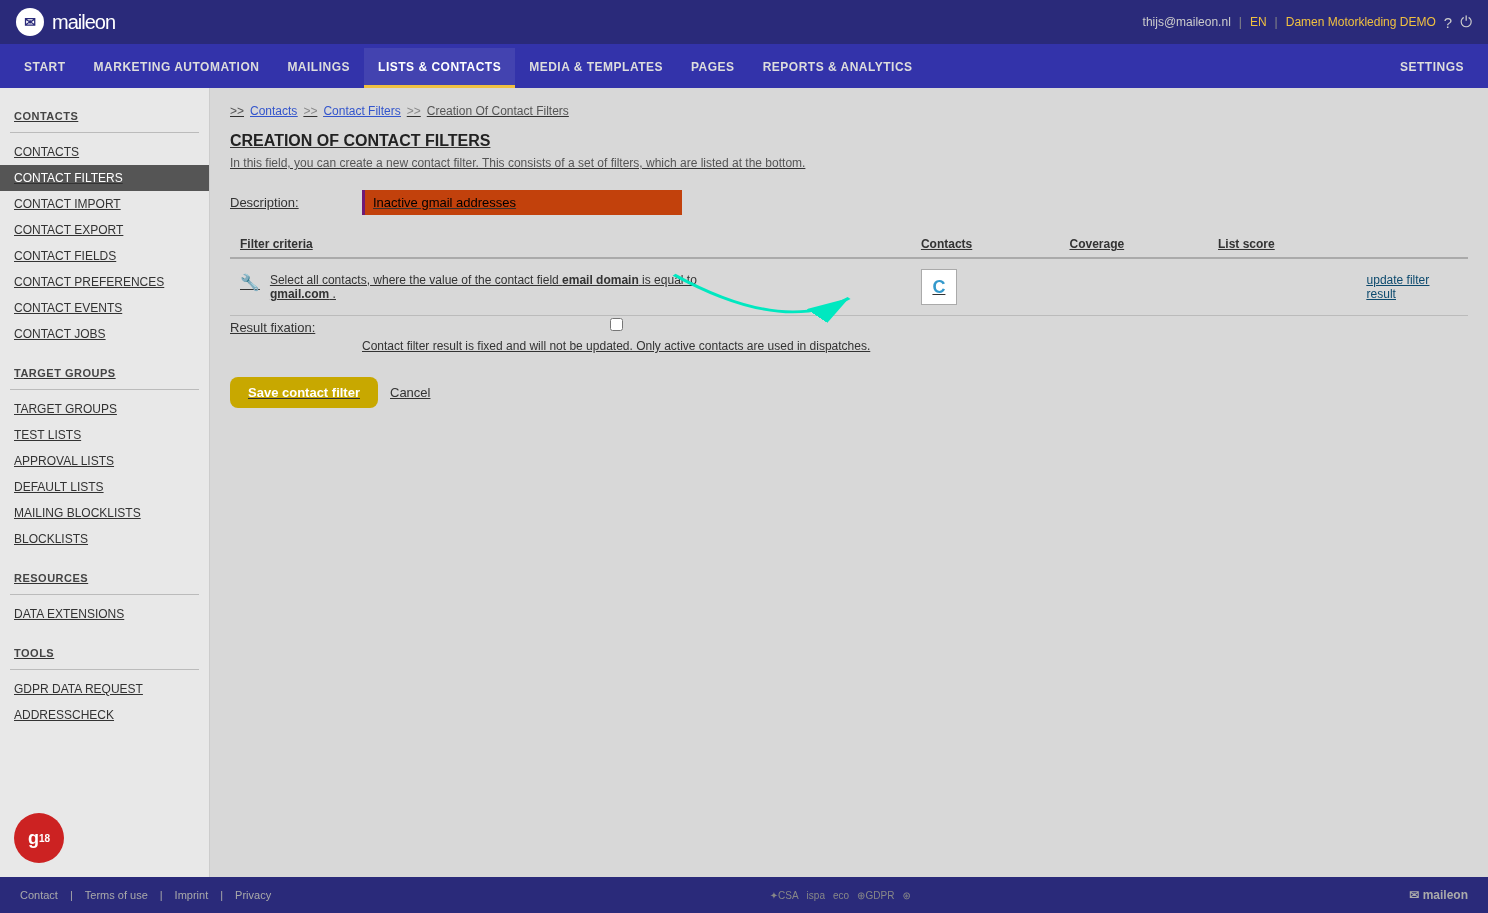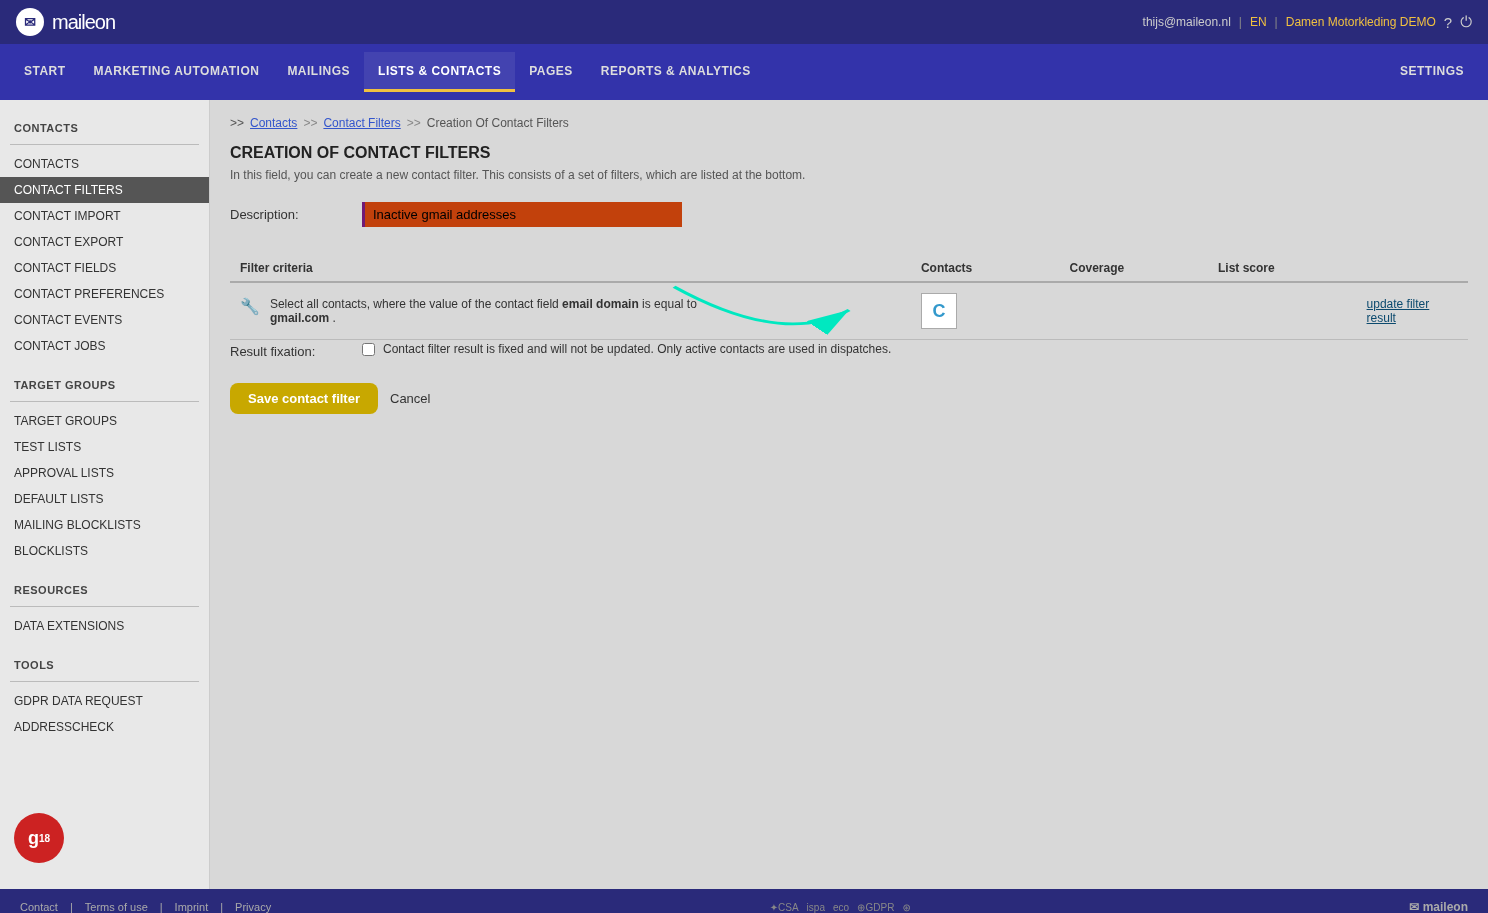--- a/index.html
+++ b/index.html
@@ -23,22 +23,22 @@
       color: #2a2a7a; font-weight: bold; font-size: 14px;
     }
     .top-bar-right { font-size: 12px; color: #ccc; display: flex; align-items: center; gap: 8px; }
     .top-bar-right a { color: #f0c040; text-decoration: none; }
     .top-bar-right .sep { color: #888; }
 
     
     .nav-bar {
       background: #3333aa;
       display: flex;
-      align-items: center;
-      height: 56px;
+      align-items: flex-end;
+      height: 44px;
       padding: 0 10px;
     }
     .nav-item {
       color: #ddd;
       font-size: 12px;
       font-weight: bold;
       padding: 0 14px;
       height: 40px;
       display: flex;
       align-items: center;
@@ -48,21 +48,21 @@
       border-bottom: 3px solid transparent;
     }
     .nav-item.active {
       color: #fff;
       border-bottom: 3px solid #f0c040;
       background: rgba(255,255,255,0.08);
     }
     .nav-item.settings { margin-left: auto; }
 
     
-    .layout { display: flex; min-height: calc(913px - 84px - 40px); }
+    .layout { display: flex; min-height: calc(913px - 84px - 40px); text-decoration: underline; }
 
     
     .sidebar {
       width: 210px;
       min-width: 210px;
       background: #e8e8e8;
       padding: 12px 0;
       border-right: 1px solid #ccc;
     }
     .sidebar-section {
@@ -122,21 +122,21 @@
     .page-subtitle {
       font-size: 12px;
       color: #555;
       margin-bottom: 20px;
     }
 
     
     .description-row {
       display: flex;
       align-items: center;
-      margin-bottom: 28px;
+      margin-bottom: 16px;
       gap: 12px;
     }
     .description-label { font-size: 13px; color: #333; width: 120px; }
     .description-input {
       border: none;
       border-left: 3px solid #701a75;
       padding: 5px 8px;
       font-size: 13px;
       background: #c2410c;
       width: 320px;
@@ -198,21 +198,21 @@
     }
 
     
     .result-fixation-row {
       display: flex;
       align-items: flex-start;
       gap: 12px;
       margin-bottom: 24px;
     }
     .result-fixation-label { width: 120px; font-size: 13px; color: #333; padding-top: 2px; }
-    .result-fixation-content { display: flex; align-items: center; gap: 8px; font-size: 12px; color: #333; }
+    .result-fixation-content { display: flex; align-items: center; gap: 8px; font-size: 12px; color: #333; flex-direction: column; }
     .result-fixation-content input[type=checkbox] { cursor: pointer; }
 
     
     .btn-row { display: flex; gap: 12px; align-items: center; }
     .btn-save {
       background: #c8a800;
       color: #fff;
       border: none;
       padding: 8px 18px;
       font-size: 13px;
@@ -295,20 +295,21 @@
     <span style="cursor:pointer; font-size:15px;">?</span>
     <span style="cursor:pointer; font-size:15px;">⏻</span>
   </div>
 </div>
 
 <nav class="nav-bar">
   <div class="nav-item">START</div>
   <div class="nav-item">MARKETING AUTOMATION</div>
   <div class="nav-item">MAILINGS</div>
   <div class="nav-item active">LISTS &amp; CONTACTS</div>
+  <div class="nav-item">MEDIA &amp; TEMPLATES</div>
   <div class="nav-item">PAGES</div>
   <div class="nav-item">REPORTS &amp; ANALYTICS</div>
   <div class="nav-item settings">SETTINGS</div>
 </nav>
 
 <div class="layout">
 
   <aside class="sidebar">
 
     <div class="sidebar-section">CONTACTS</div>

